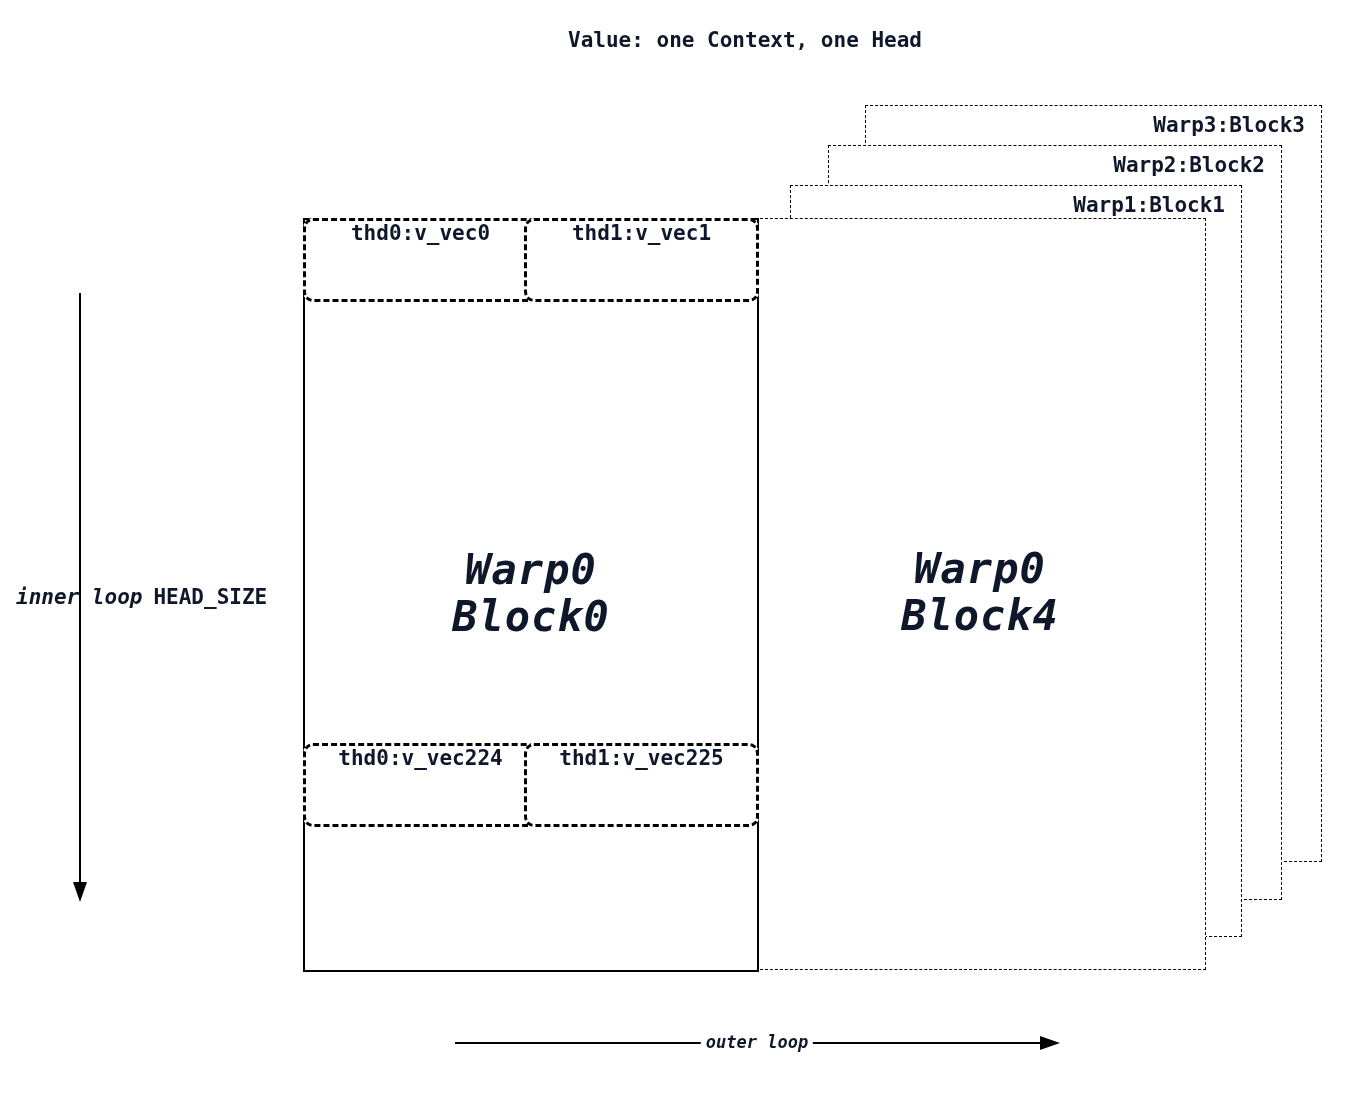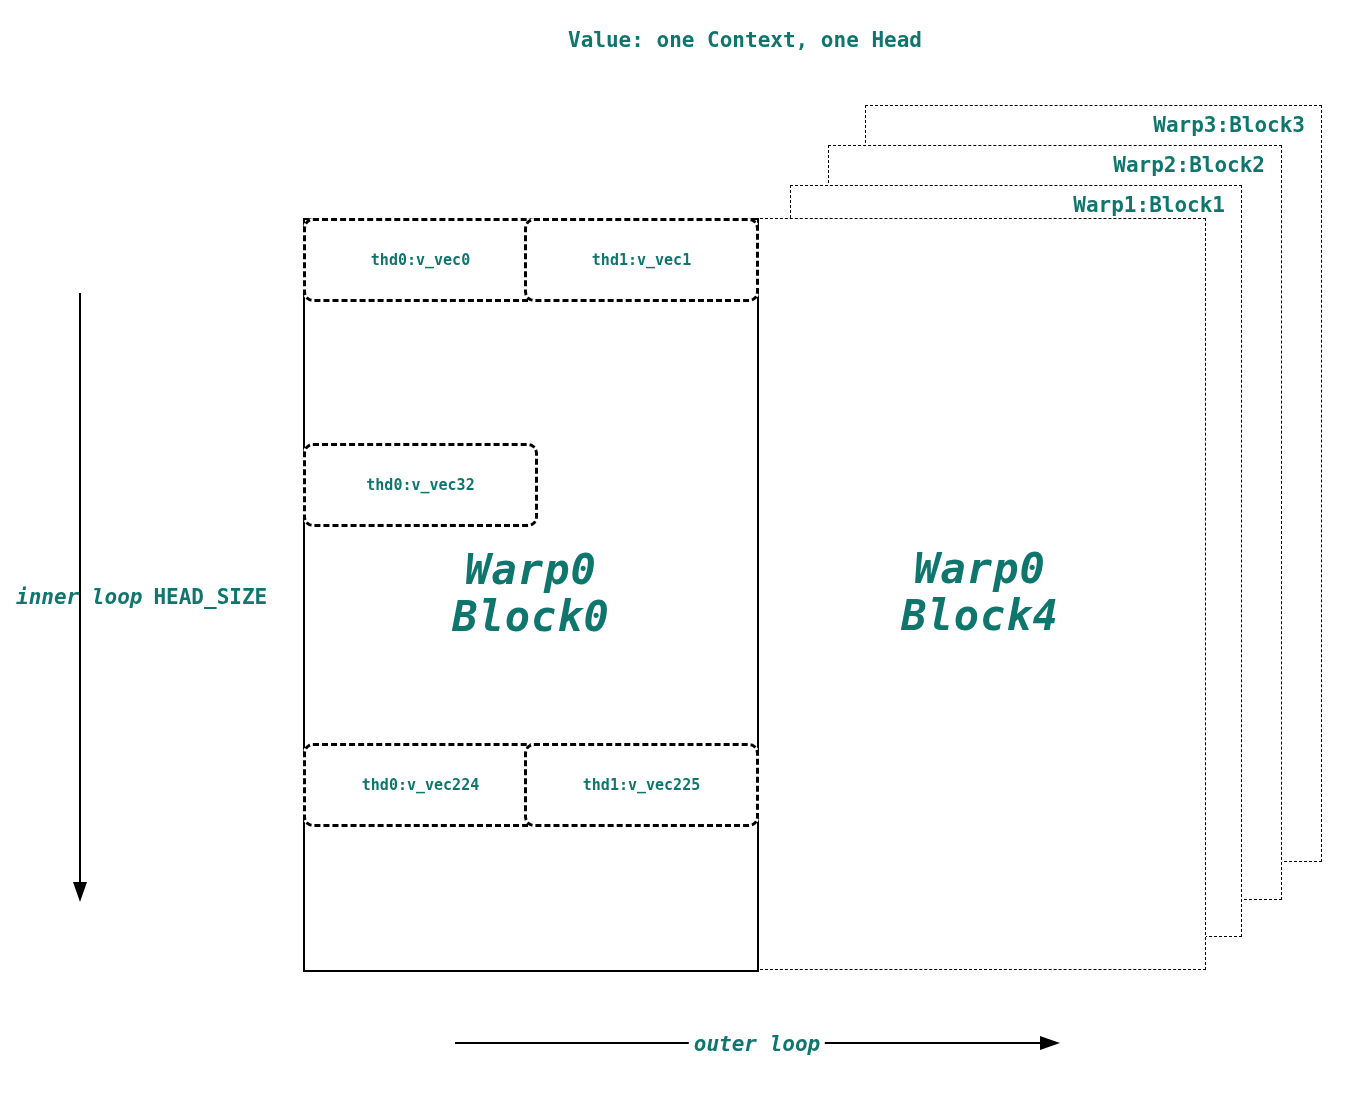--- a/index.html
+++ b/index.html
@@ -6,21 +6,21 @@
     margin: 0;
     padding: 0;
     background: #ffffff;
   }
   .canvas {
     position: relative;
     width: 1364px;
     height: 1098px;
     background: #ffffff;
     font-family: "DejaVu Sans Mono", "Liberation Mono", monospace;
-    color: #0f766e;
+    color: #0f172a;
     overflow: hidden;
   }
   .title {
     position: absolute;
     left: 745px;
     top: 28px;
     transform: translateX(-50%);
     font-size: 21px;
     font-weight: bold;
     white-space: nowrap;
@@ -76,23 +76,22 @@
     letter-spacing: 1px;
   }
   
   .thd-box {
     position: absolute;
     height: 78px;
     border: 3.5px dashed #000;
     border-radius: 10px;
     background: #ffffff;
     display: flex;
-    align-items: center;
     justify-content: center;
-    font-size: 15px;
+    font-size: 21px;
     font-weight: bold;
     white-space: nowrap;
   }
   .thd-left  { left: -2px;  width: 229px; }
   .thd-right { right: -2px; width: 229px; }
   .row1 { top: -2px; }
   .row2 { top: 223px; }
   .row3 { top: 523px; }
   
   .inner-label {
@@ -114,21 +113,21 @@
     top: 984px;
     text-align: center;
     font-size: 21px;
     font-weight: bold;
   }
   .outer-label {
     position: absolute;
     left: 757px;
     top: 1032px;
     transform: translateX(-50%);
-    font-size: 21px;
+    font-size: 17px;
     font-weight: bold;
     font-style: italic;
     background: #ffffff;
     padding: 0 5px;
     white-space: nowrap;
   }
   .arrow-svg { position: absolute; }
   .arrow-v { left: 68px;  top: 290px; }
   .arrow-h { left: 452px; top: 1030px; }
 </style>
@@ -157,23 +156,20 @@
   </div>
 
   <div class="block0">
     <div class="thd-box thd-left row1">
       <span>thd0:v_vec0</span>
     </div>
     <div class="thd-box thd-right row1">
       <span>thd1:v_vec1</span>
     </div>
 
-    <div class="thd-box thd-left row2">
-      <span>thd0:v_vec32</span>
-    </div>
 
     <div class="thd-box thd-left row3">
       <span>thd0:v_vec224</span>
     </div>
     <div class="thd-box thd-right row3">
       <span>thd1:v_vec225</span>
     </div>
 
     <div class="warp-label">
       <div>Warp0</div>

